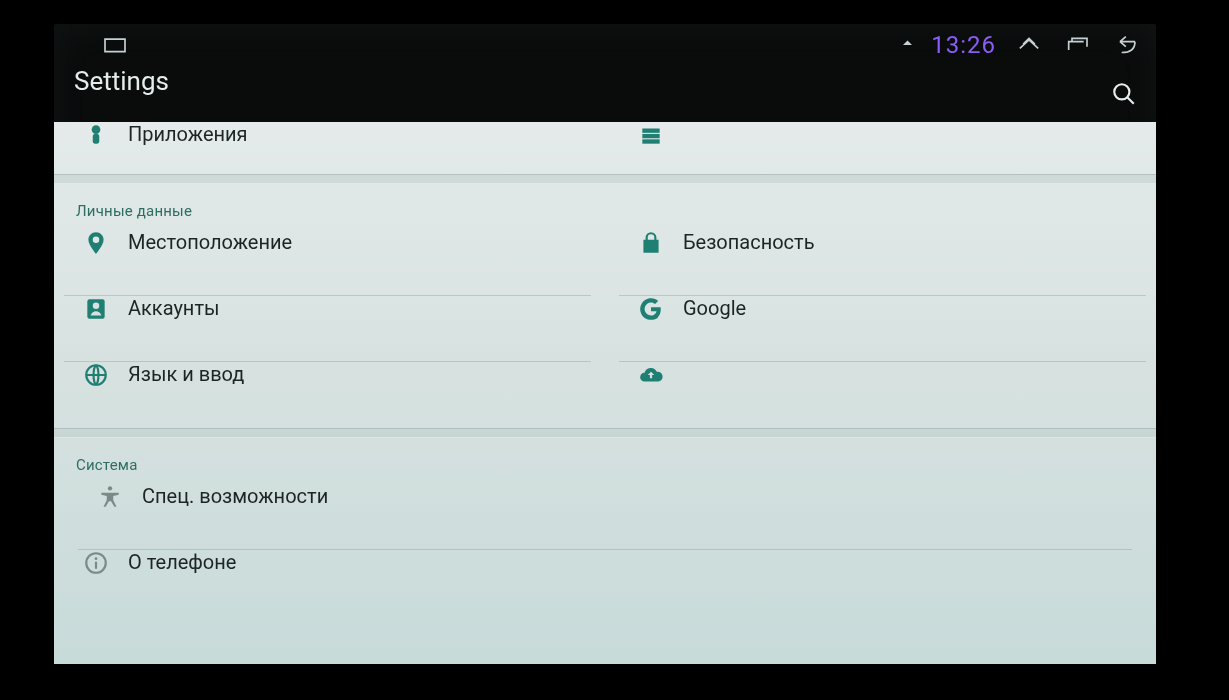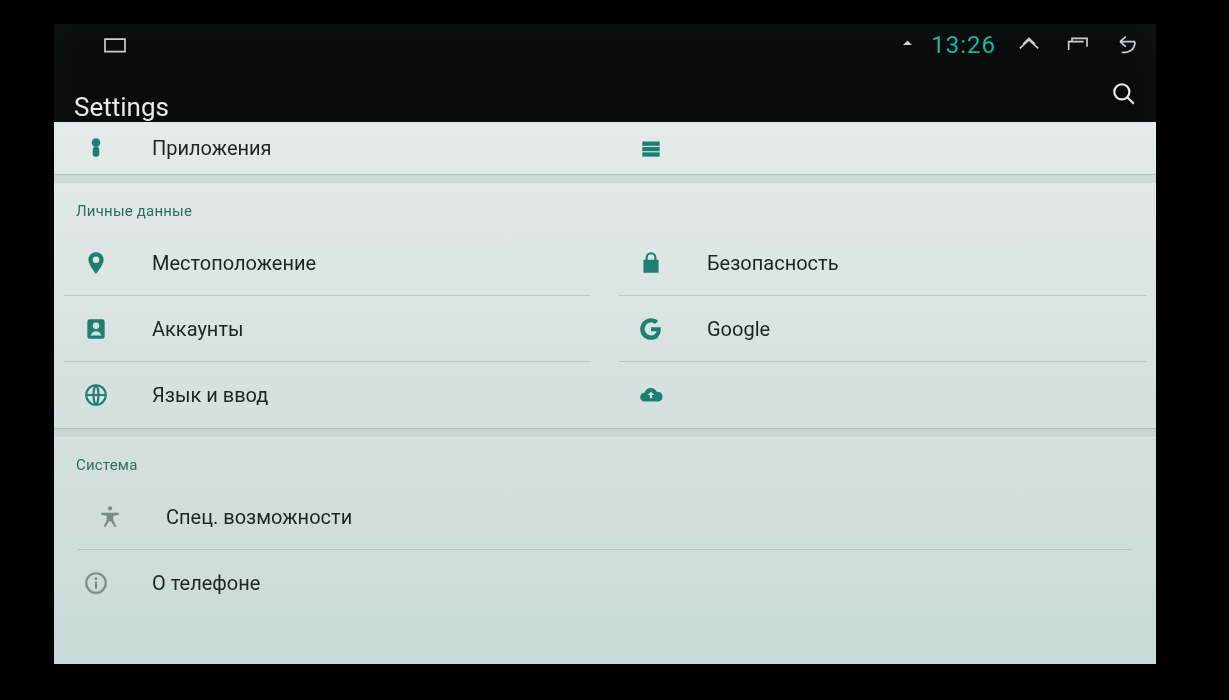--- a/index.html
+++ b/index.html
@@ -28,28 +28,28 @@
     display: flex;
     align-items: center;
     padding: 0 16px 0 28px;
     color: #c7d1d1;
   }
   .statusbar .flex { flex: 1; }
   .statusbar .icon { display:flex; align-items:center; justify-content:center; margin-left:18px; }
   .statusbar .icon svg { width: 30px; height: 30px; }
   .statusbar .nav-btn { cursor: pointer; }
   .statusbar .small svg { width:18px; height:18px; }
-  .statusbar .time { font-size: 24px; margin-left: 14px; letter-spacing:1px; color:#14b8a6; }
+  .statusbar .time { font-size: 24px; margin-left: 14px; letter-spacing:1px; color:#8b5cf6; }
   .statusbar .vol { margin-right: 2px; }
 
   
   .actionbar {
     height: 56px;
     display:flex;
-    align-items:flex-end;
+    align-items:flex-start;
     padding: 0 4px 0 20px;
     color: #e6eceb;
   }
   .actionbar .title { font-size: 26px; font-weight:400; }
   .actionbar .search { margin-left:auto; display:flex; align-items:center; justify-content:center; width:56px; height:56px; cursor:pointer; }
   .actionbar .search svg { width:26px; height:26px; }
 
   
   .content {
     flex:1;
@@ -62,25 +62,24 @@
     color: #2d6e64;
     padding: 18px 12px 10px 12px;
     letter-spacing: .2px;
   }
   .row {
     display:flex;
   }
   .cell {
     flex:1;
     display:flex;
-    align-items:center;
+    align-items:flex-start;
     height: 66px;
     border-bottom: 1px solid rgba(120,145,140,.35);
     cursor:pointer;
-    gap:24px;
   }
   .row .cell:first-child { margin-right: 14px; }
   .row .cell:last-child  { margin-left: 14px; }
   .cell .cell-icon {
     width: 64px;
     display:flex;
     align-items:center;
     justify-content:center;
     color:#1f7f72;
   }

